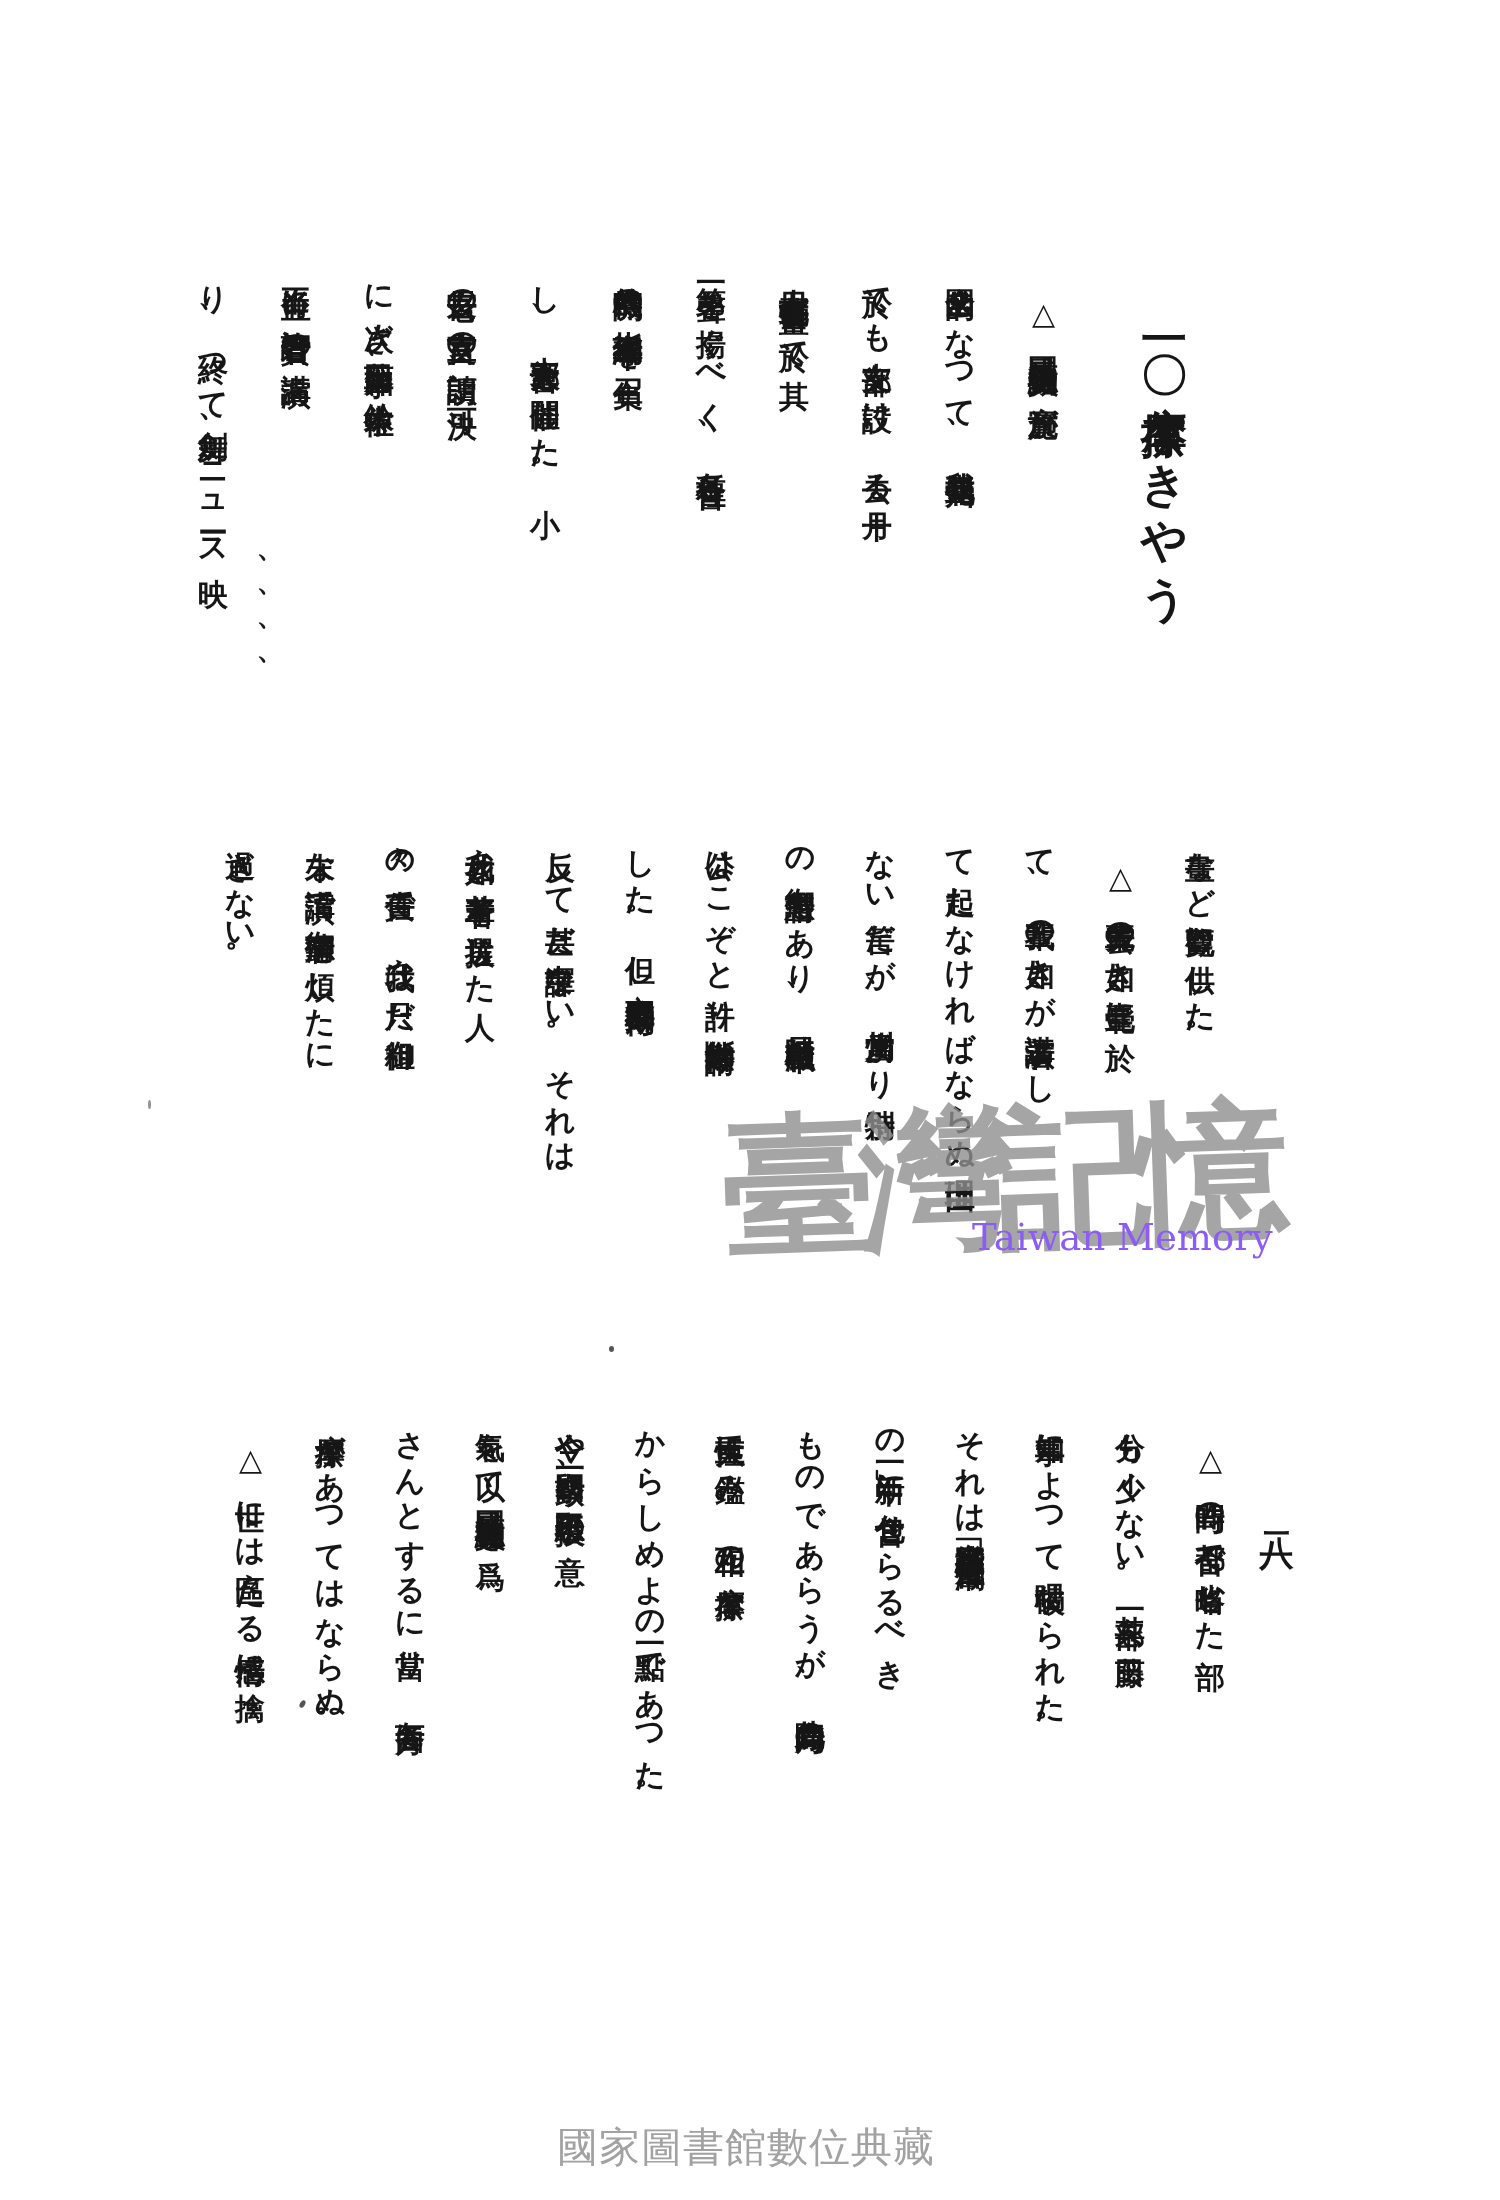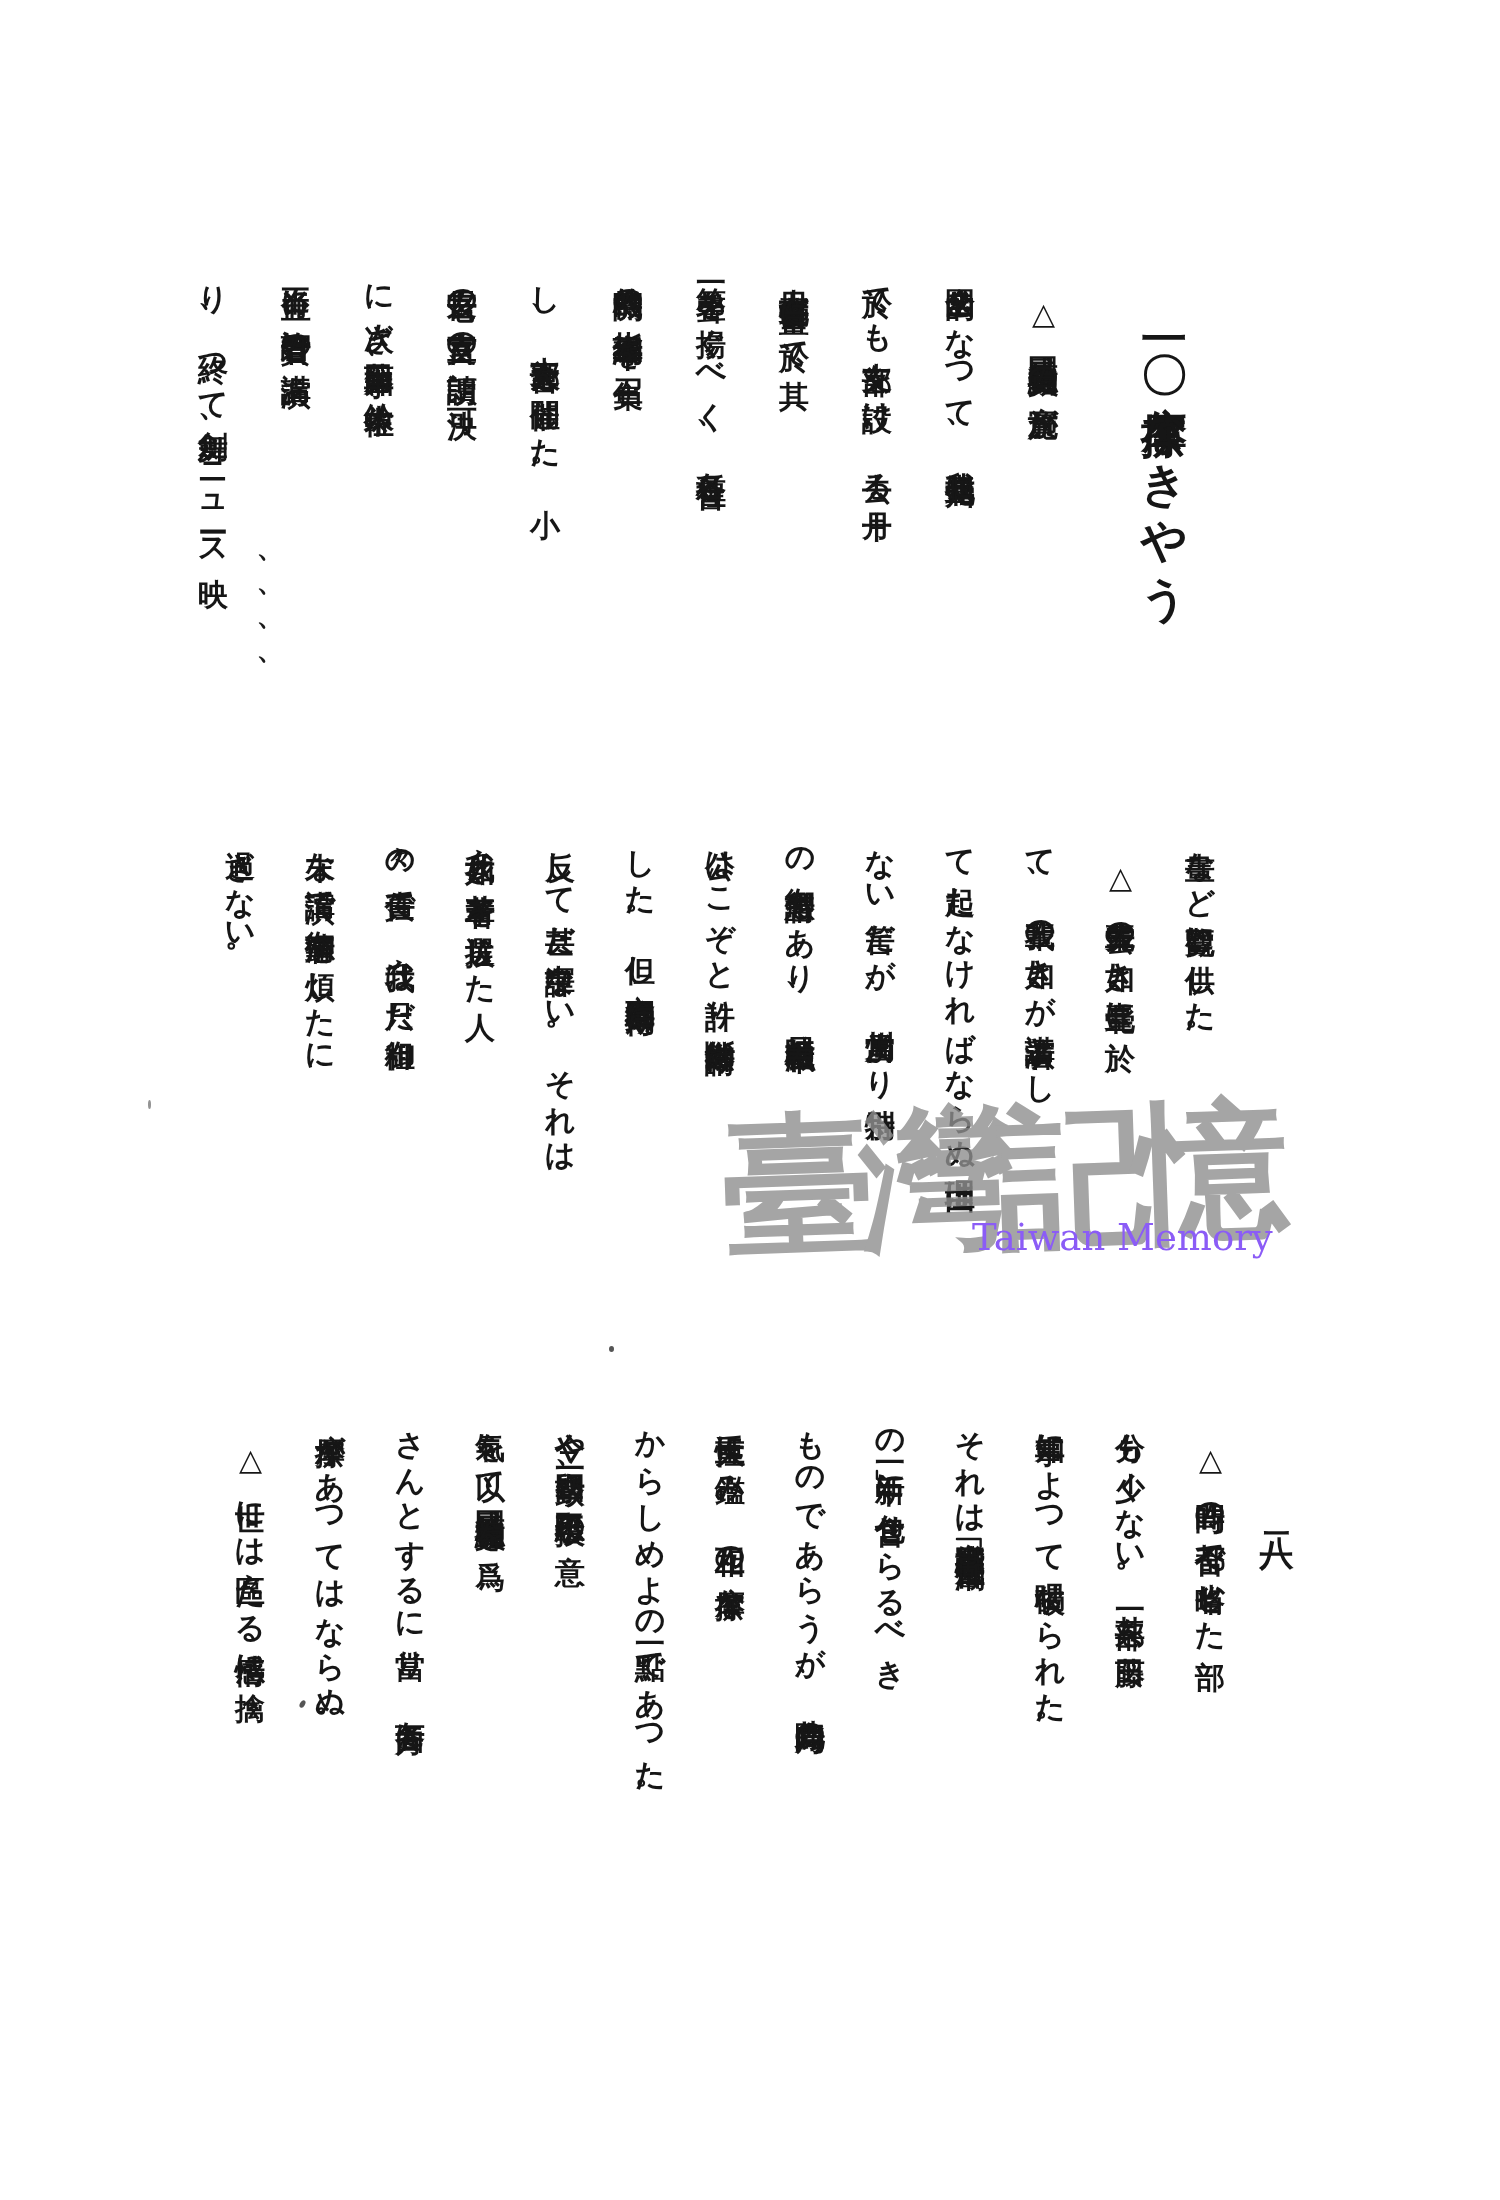--- a/index.html
+++ b/index.html
@@ -113,18 +113,19 @@
 氣を以て國民精神總動員を爲
 さんとするに當り、各方面に
 摩擦があつてはならぬ。
 　△世には區々たる感情に擒</div>
 
   <div class="vtext page-number">二八</div>
 
   <div class="wm-cjk">臺灣記憶</div>
   <div class="wm-en">Taiwan Memory</div>
 
+  <div class="footer-caption">國家圖書館數位典藏</div>
 
   <div class="speck speck-1"></div>
   <div class="speck speck-2"></div>
   <div class="speck speck-3"></div>
 
 </div>
 
 </body></html>

